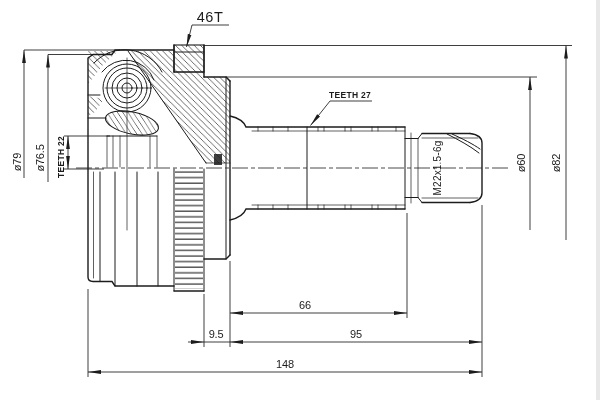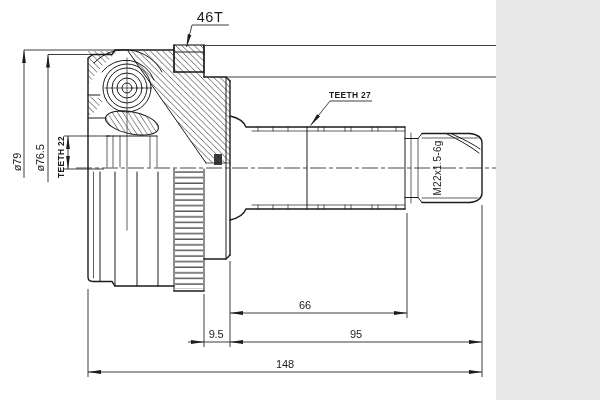--- a/index.html
+++ b/index.html
@@ -1,16 +1,16 @@
 <!DOCTYPE html>
 <html><head>
 <meta charset="utf-8">
 <style>
   html,body{margin:0;padding:0;background:#e8e8e8;}
-  #stage{position:relative;width:496px;height:400px;background:#ffffff;overflow:hidden;
+  #stage{position:relative;width:596px;height:400px;background:#ffffff;overflow:hidden;
          font-family:"Liberation Sans", sans-serif;}
   svg{position:absolute;left:0;top:0;}
   svg *{vector-effect:none;}
   .ln  {stroke:#1c1c1c;fill:none;stroke-width:1.4;stroke-linecap:round;}
   .li  {stroke:#1c1c1c;fill:none;stroke-width:1;stroke-linecap:round;}
   .lt  {stroke:#1c1c1c;fill:none;stroke-width:0.7;stroke-linecap:round;}
   .dim {stroke:#1c1c1c;fill:none;stroke-width:0.85;}
   .cl  {stroke:#1c1c1c;fill:none;stroke-width:0.8;stroke-dasharray:16 3 4 3;}
   .hatch{fill:url(#hx);stroke:none;}
   .hatchS{fill:url(#hx);stroke:#1c1c1c;stroke-width:1.1;}

